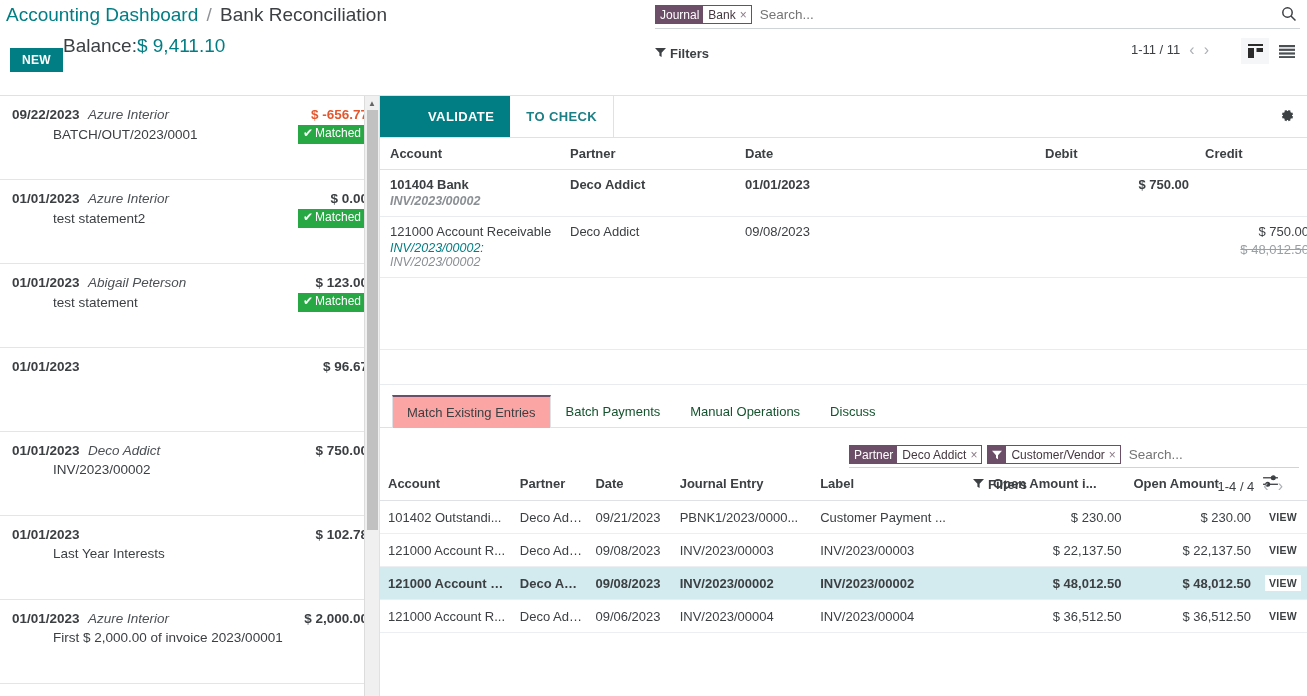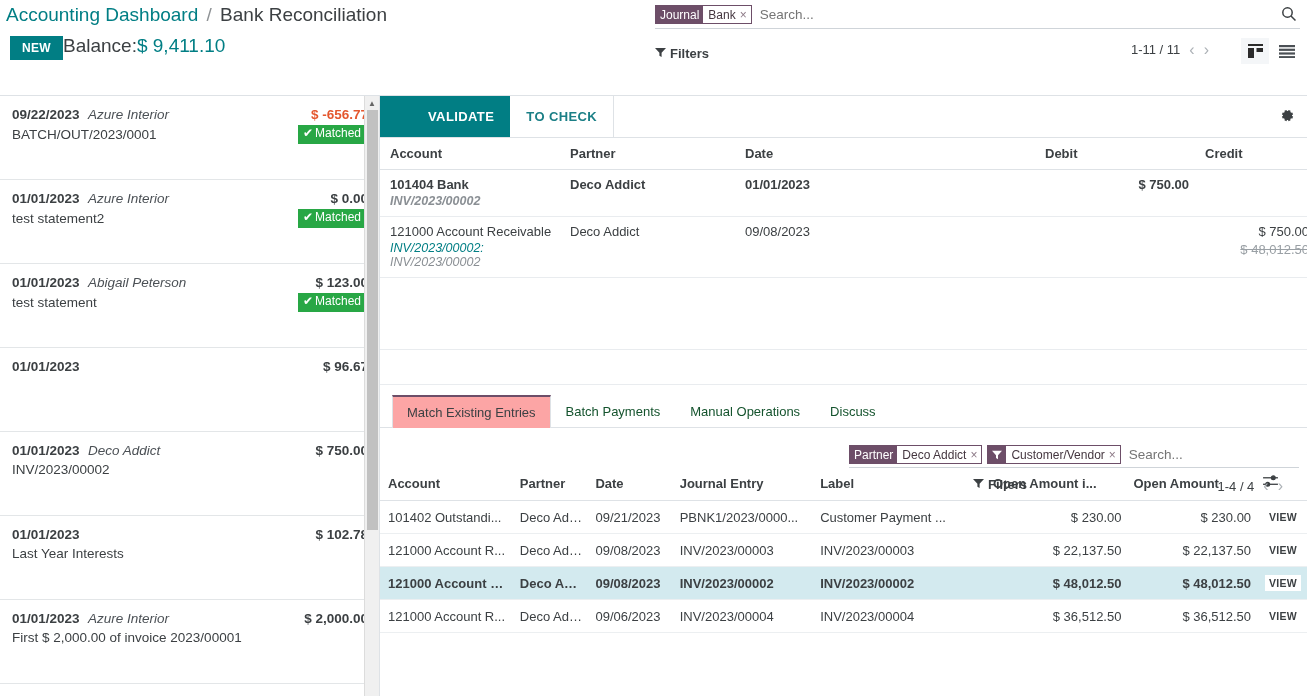--- a/index.html
+++ b/index.html
@@ -22,21 +22,21 @@
   .breadcrumb {
     position: absolute; left: 6px; top: 4px;
     font-size: 19px;
     white-space: nowrap;
   }
   .bc-link { color: #017e84; }
   .bc-sep { color: #8f9396; margin: 0 3px; }
   .bc-current { color: #3c4043; }
 
   .new-btn {
-    position: absolute; left: 10px; top: 36px;
+    position: absolute; left: 10px; top: 48px;
     background: #017e84; color: #fff;
     font-size: 12px; font-weight: 700; letter-spacing: .3px;
     padding: 6px 12px; border: none; cursor: pointer;
     line-height: 1;
   }
   .balance {
     position: absolute; left: 63px; top: 35px;
     font-size: 19px; color: #3c4043; white-space: nowrap;
   }
   .balance .amt { color: #017e84; font-weight: 400; }
@@ -126,21 +126,21 @@
   }
   .st-amount {
     font-weight: 700; font-size: 13.5px; color: #3c4043;
     text-align: right; white-space: nowrap; line-height: 1.35;
   }
   .st-amount.neg { color: #e4572e; }
   .st-row2 {
     display: flex; align-items: center; justify-content: space-between;
     margin-top: 1px; gap: 8px;
   }
-  .st-label { font-size: 13.5px; color: #3c4043; line-height: 1.3; }
+  .st-label { font-size: 13.5px; color: #3c4043; line-height: 1.3; margin-left: 41px; }
   .badge-matched {
     background: #28a745; color: #fff; font-size: 12px;
     padding: 2px 7px 3px 5px; white-space: nowrap; line-height: 1.15;
     display: inline-flex; align-items: center; gap: 2px;
   }
   .scrollbar-v {
     position: absolute; right: 0; top: 0; width: 15px; height: 620px;
     background: #f0f0f0; border-left: 1px solid #dcdcdc;
   }
   .sb-arrow {

